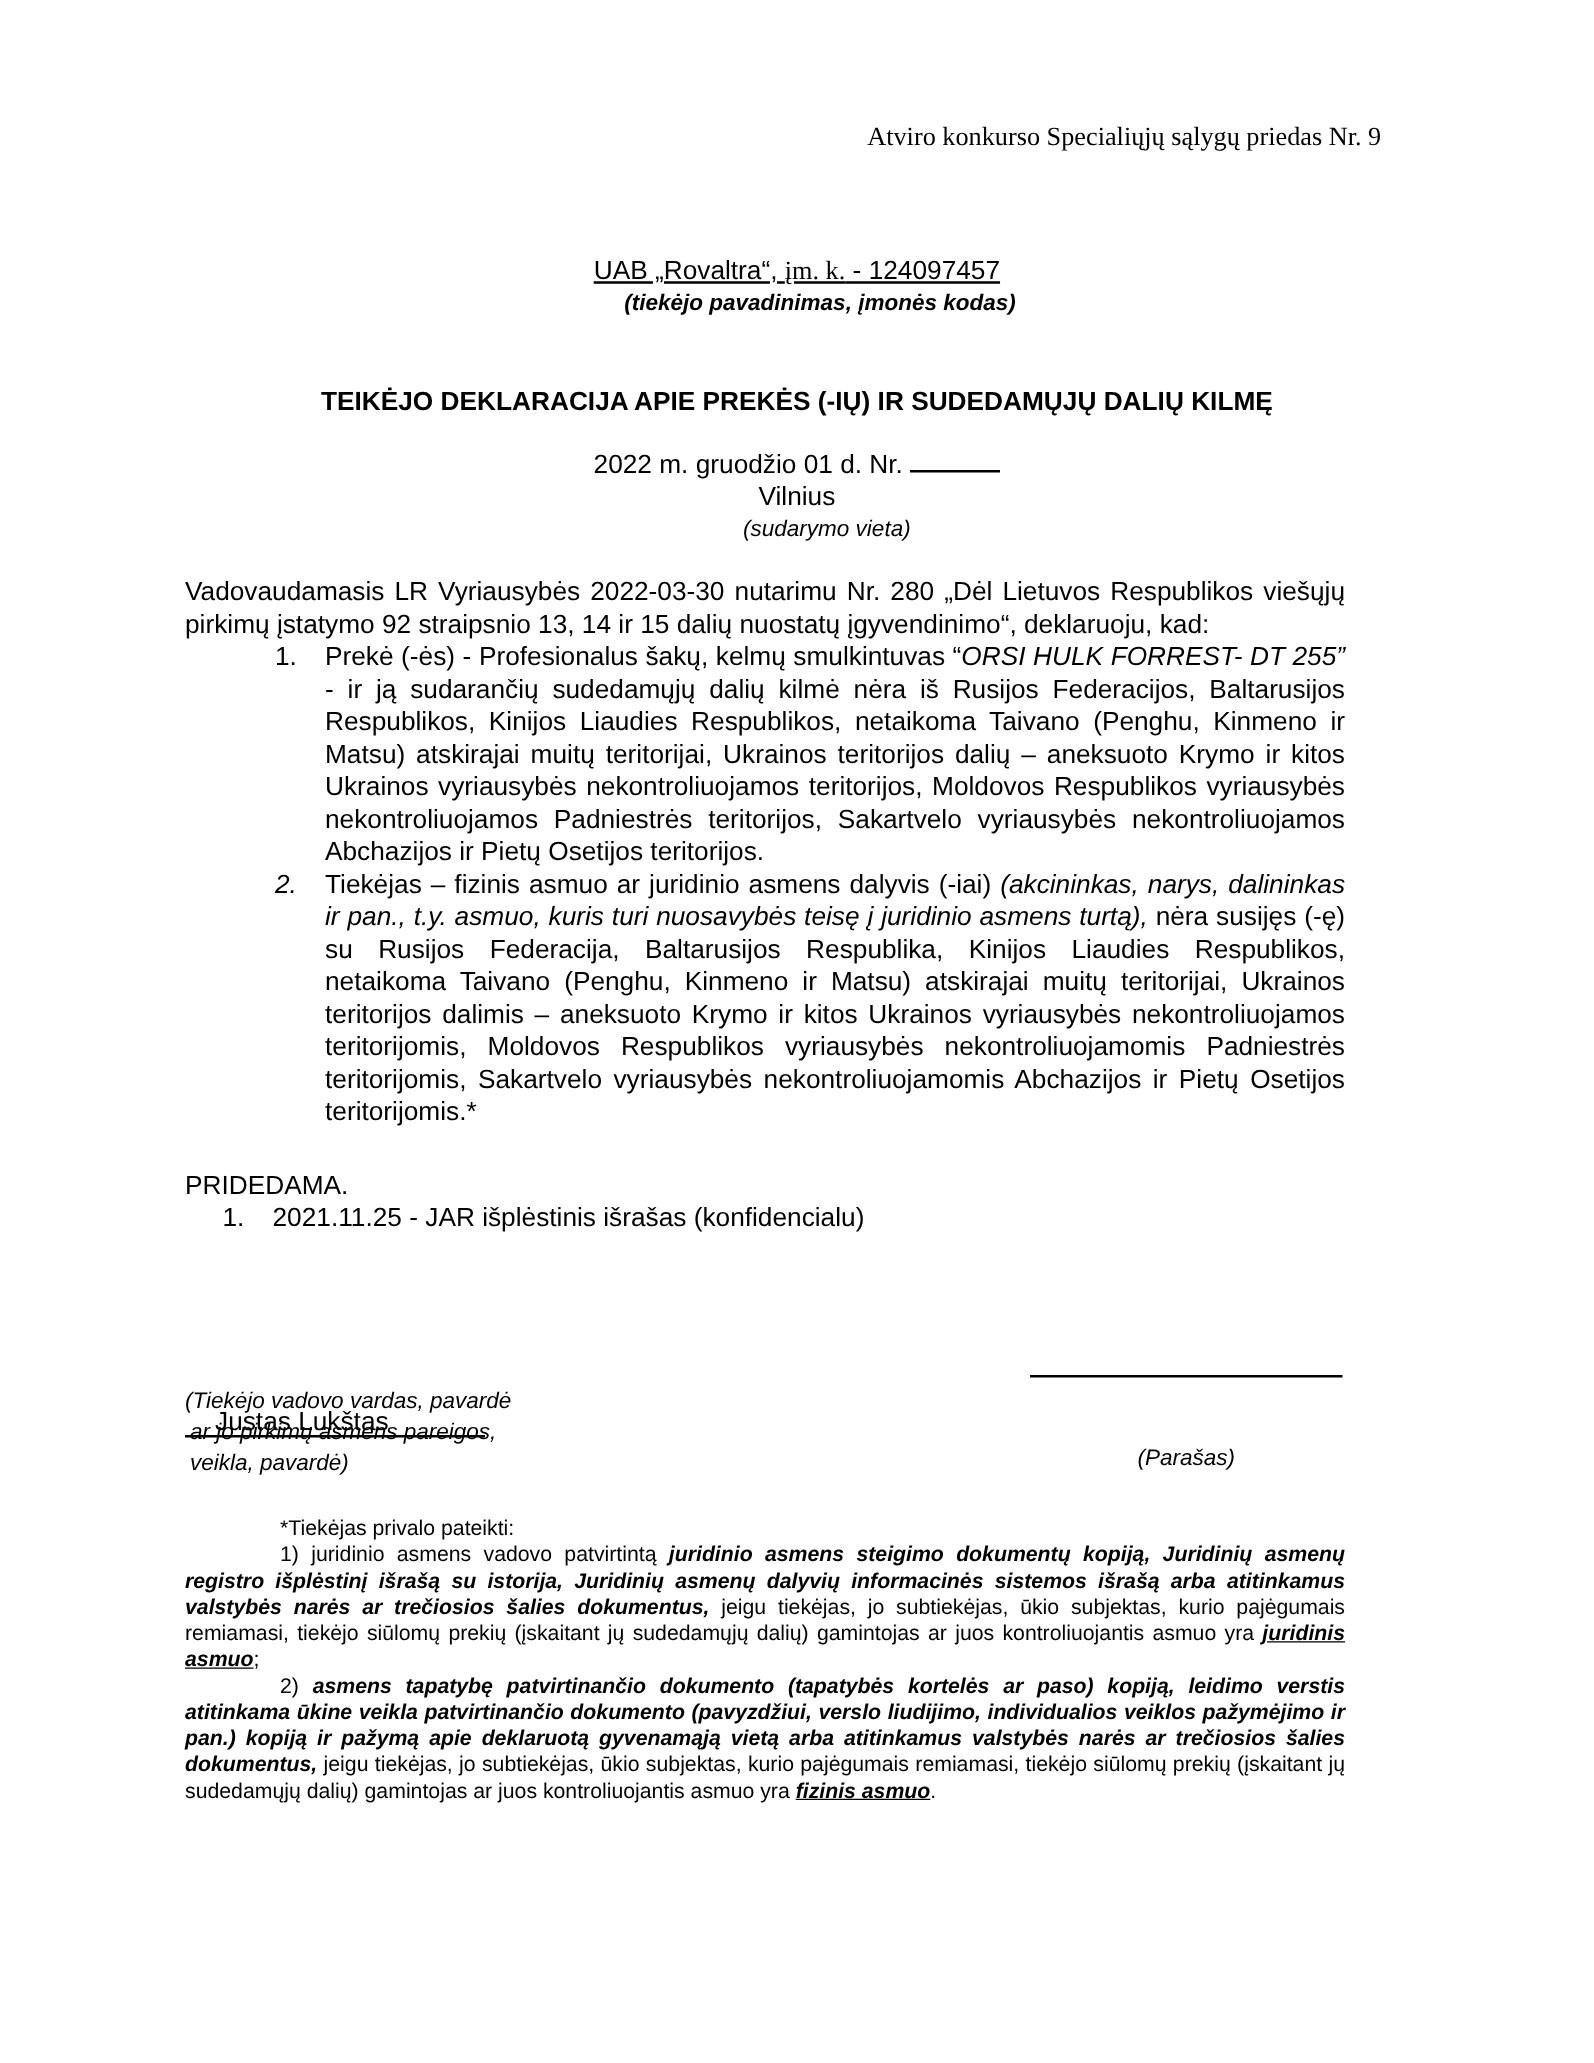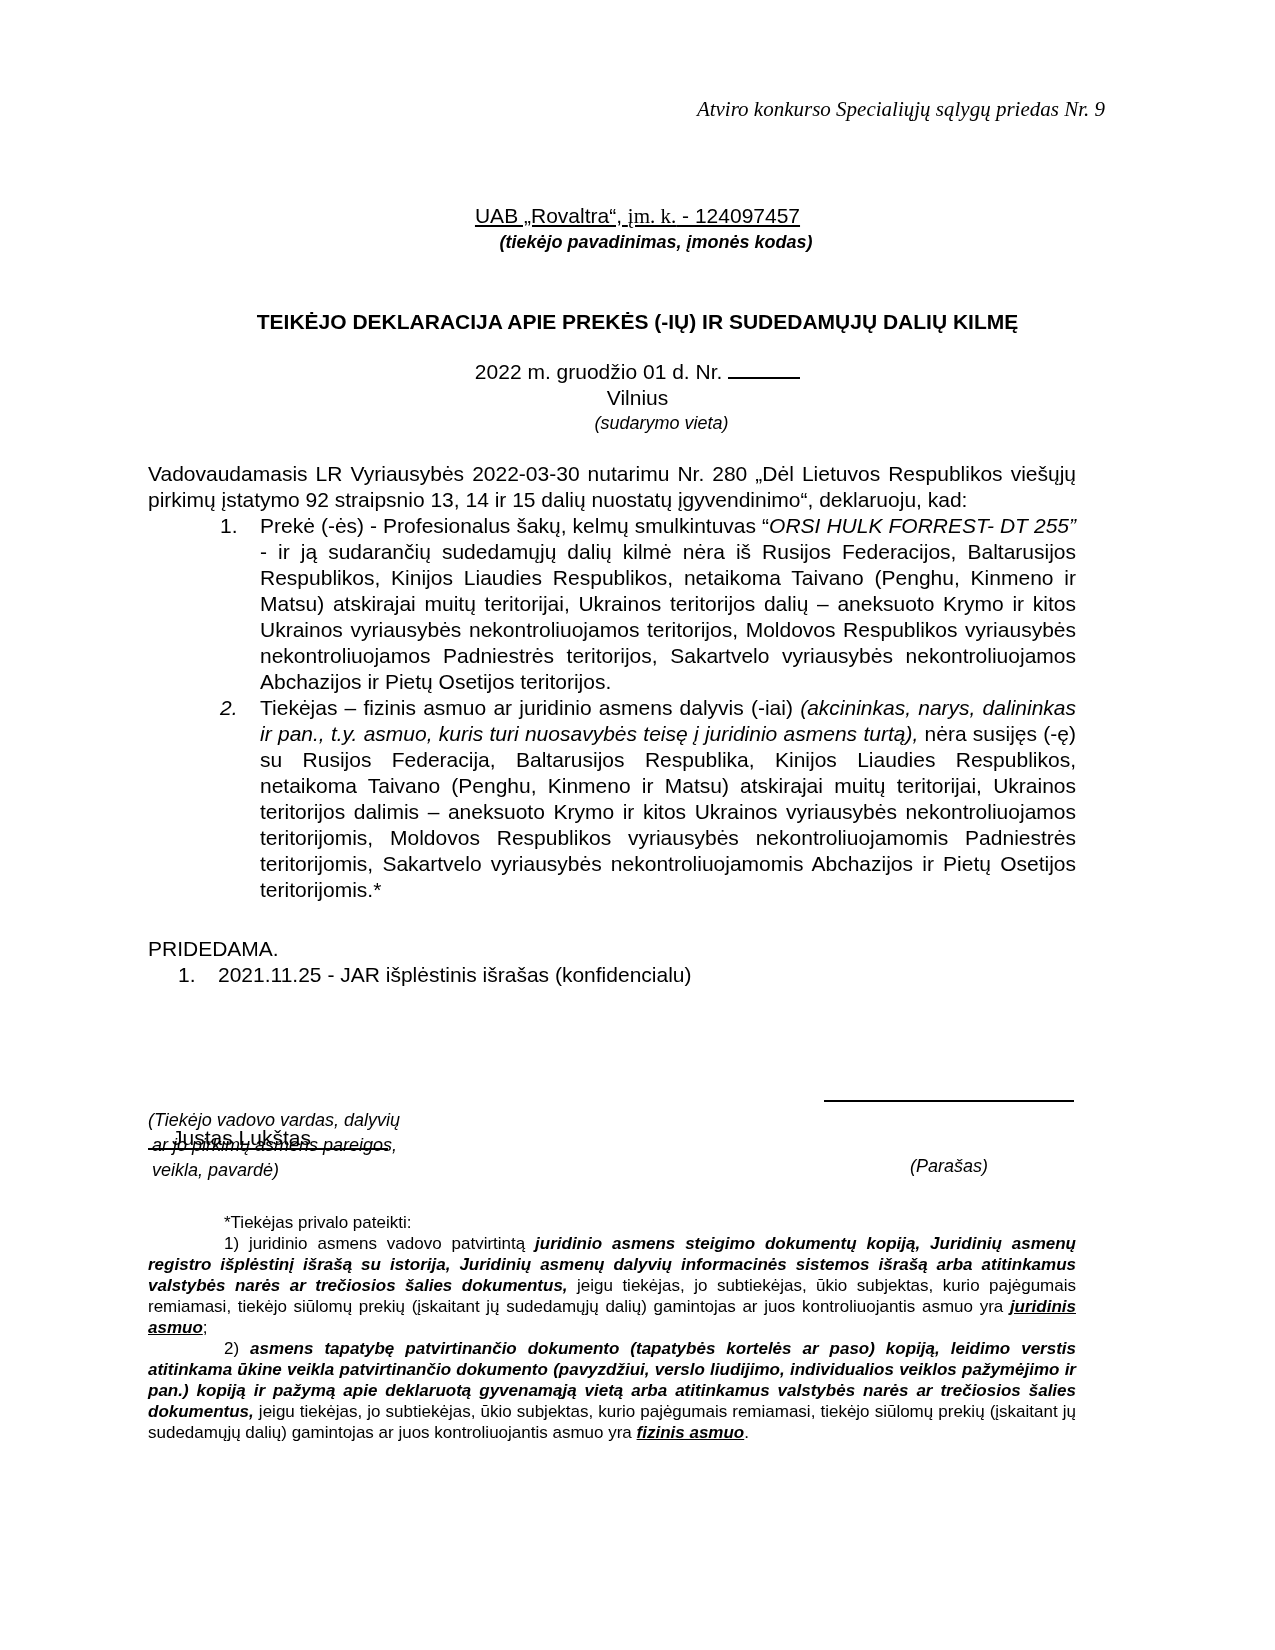--- a/index.html
+++ b/index.html
@@ -1,20 +1,20 @@
 <!DOCTYPE html>
 <html><head>
   <meta charset="utf-8">
   <style>
     html, body { margin: 0; padding: 0; background: #ffffff; }
     body { width: 1275px; height: 1650px; position: relative; color: #000; overflow: hidden; }
     .page { position: absolute; left: 0; top: 0; width: 1275px; height: 1650px; }
     .sans { font-family: "Liberation Sans", sans-serif; }
 
-    .appendix { position: absolute; right: 170px; top: 97px; font-size: 21px; font-family: "Liberation Serif", serif; font-style: italic; }
+    .appendix { position: absolute; right: 170px; top: 97px; font-size: 21px; font-family: "Liberation Serif", serif; }
 
     .supplier { position: absolute; left: 0; width: 1275px; top: 204px; text-align: center; font-size: 21px; }
     .supplier .line { display: inline-block; text-decoration: underline; }
     .supplier .line .srf { font-family: "Liberation Serif", serif; }
     .supplier-caption { position: absolute; left: 0; width: 1275px; top: 232px; text-align: center; font-size: 18px; font-style: italic; padding-left: 37px; box-sizing: border-box; font-weight: bold; }
 
     .title { position: absolute; left: 0; width: 1275px; top: 310px; text-align: center; font-size: 21px; font-weight: bold; }
 
     .date-line { position: absolute; left: 0; width: 1275px; top: 360px; text-align: center; font-size: 21px; }
     .date-line .blank { display: inline-block; width: 72px; border-bottom: 2px solid #000; height: 16px; vertical-align: baseline; }
@@ -83,21 +83,21 @@
     <div>PRIDEDAMA.</div>
     <div class="item">
       <span class="num">1.</span><span>2021.11.25 - JAR išplėstinis išrašas (konfidencialu)</span>
     </div>
   </div>
 
   <div class="sig-left">
     <span class="name">Justas Lukštas</span>
   </div>
   <div class="sig-caption-left">
-    <div>(Tiekėjo vadovo vardas, dalyvių</div>
+    <div>(Tiekėjo vadovo vardas, pavardė</div>
     <div>ar jo pirkimų asmens pareigos,</div>
     <div>veikla, pavardė)</div>
   </div>
   <div class="sig-right-line"></div>
   <div class="sig-caption-right">(Parašas)</div>
 
   <div class="footnote">
     <p class="indent">*Tiekėjas privalo pateikti:</p>
     <p class="indent"><span>1) juridinio asmens vadovo patvirtintą </span><span class="b">juridinio asmens steigimo dokumentų kopiją, Juridinių asmenų registro išplėstinį išrašą su istorija, Juridinių asmenų dalyvių informacinės sistemos išrašą arba atitinkamus valstybės narės ar trečiosios šalies dokumentus,</span><span> jeigu tiekėjas, jo subtiekėjas, ūkio subjektas, kurio pajėgumais remiamasi, tiekėjo siūlomų prekių (įskaitant jų sudedamųjų dalių) gamintojas ar juos kontroliuojantis asmuo yra </span><span class="b u">juridinis asmuo</span><span>;</span></p>
     <p class="indent"><span>2) </span><span class="b">asmens tapatybę patvirtinančio dokumento (tapatybės kortelės ar paso) kopiją, leidimo verstis atitinkama ūkine veikla patvirtinančio dokumento (pavyzdžiui, verslo liudijimo, individualios veiklos pažymėjimo ir pan.) kopiją ir pažymą apie deklaruotą gyvenamąją vietą arba atitinkamus valstybės narės ar trečiosios šalies dokumentus,</span><span> jeigu tiekėjas, jo subtiekėjas, ūkio subjektas, kurio pajėgumais remiamasi, tiekėjo siūlomų prekių (įskaitant jų sudedamųjų dalių) gamintojas ar juos kontroliuojantis asmuo yra </span><span class="b u">fizinis asmuo</span><span>.</span></p>

